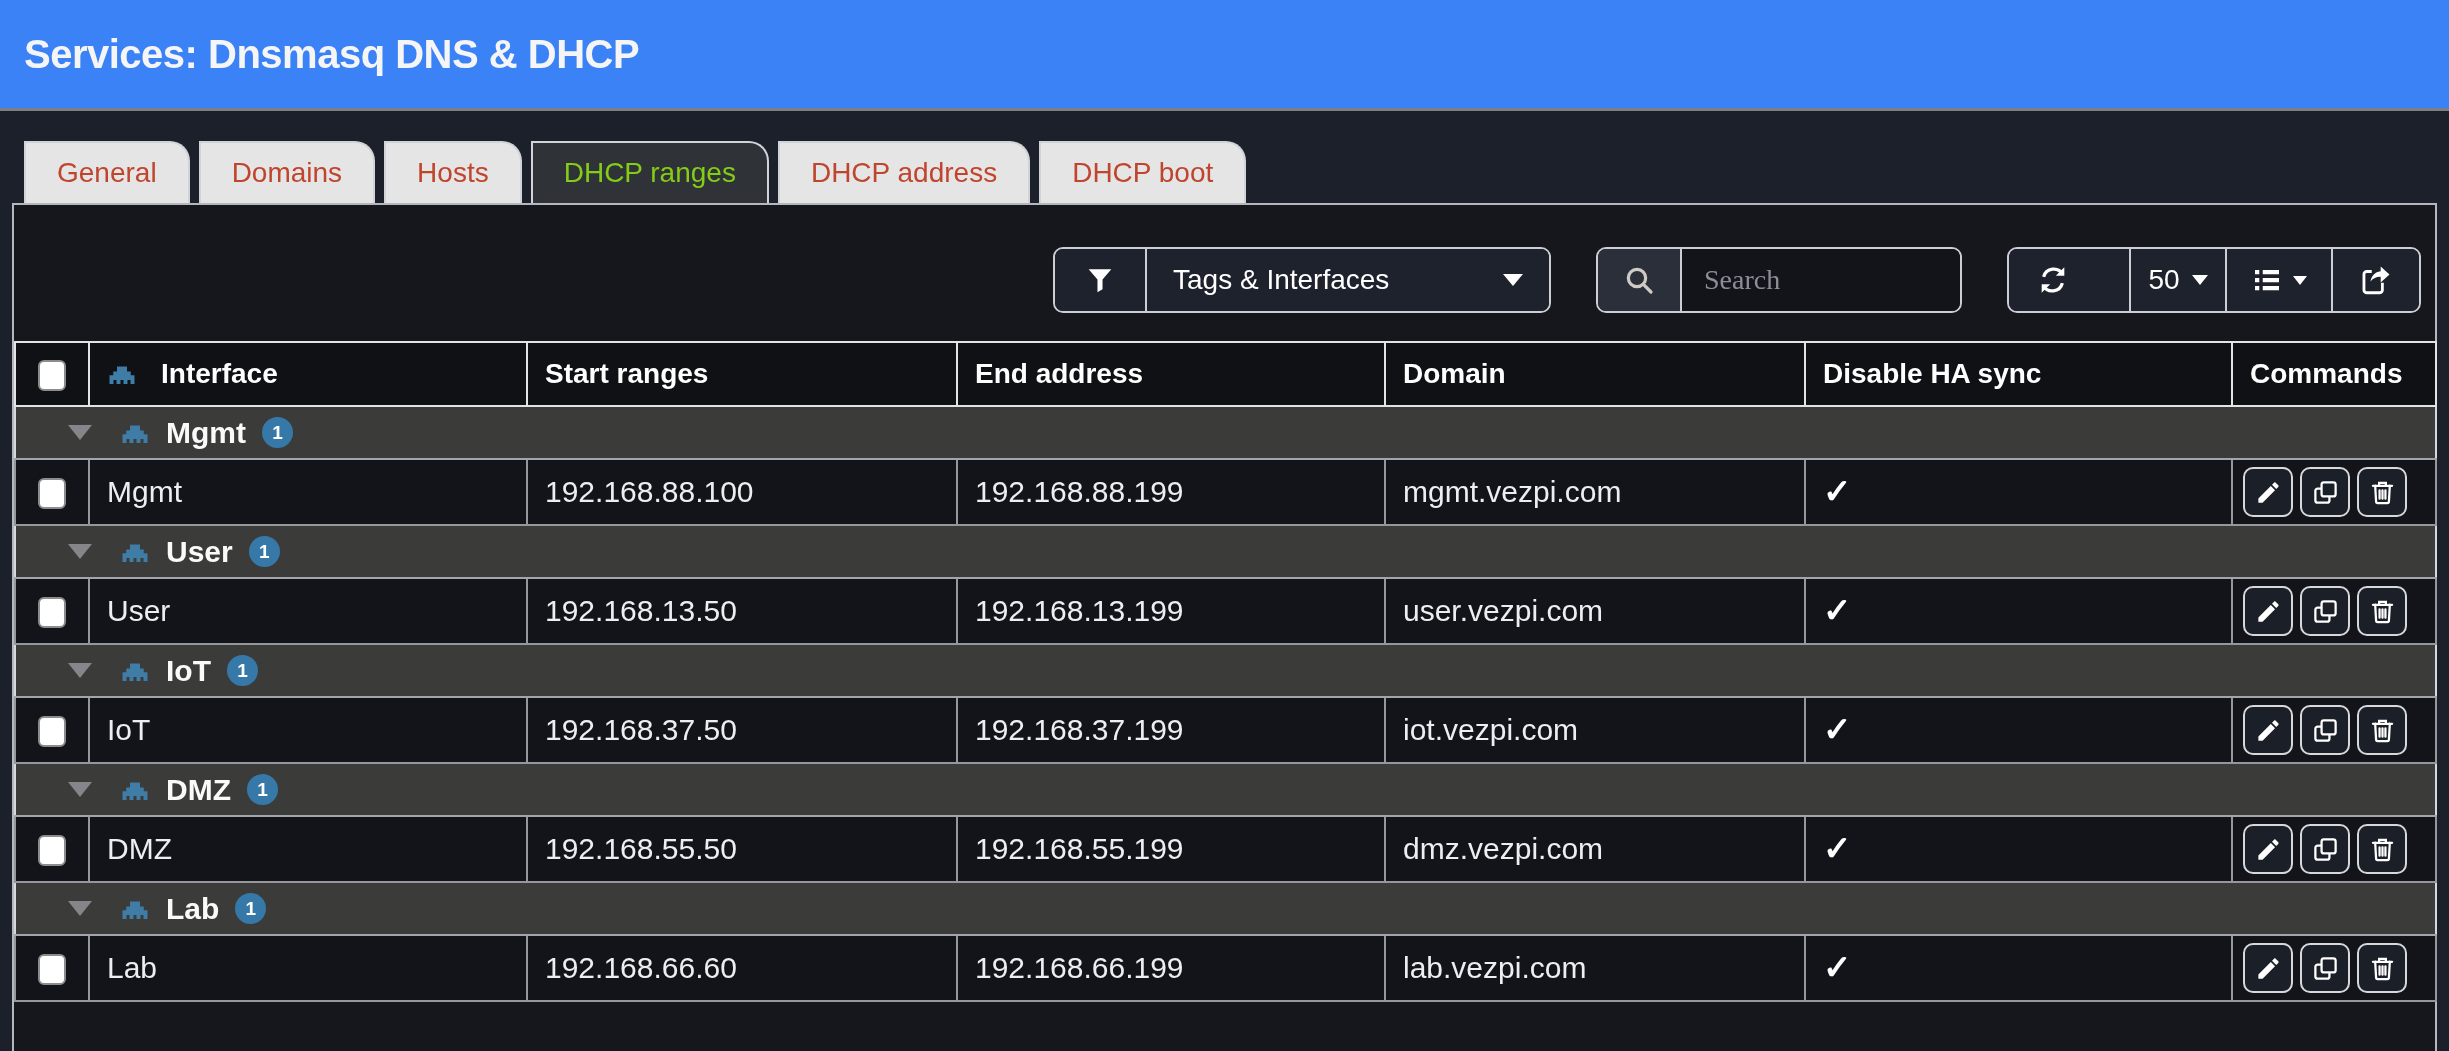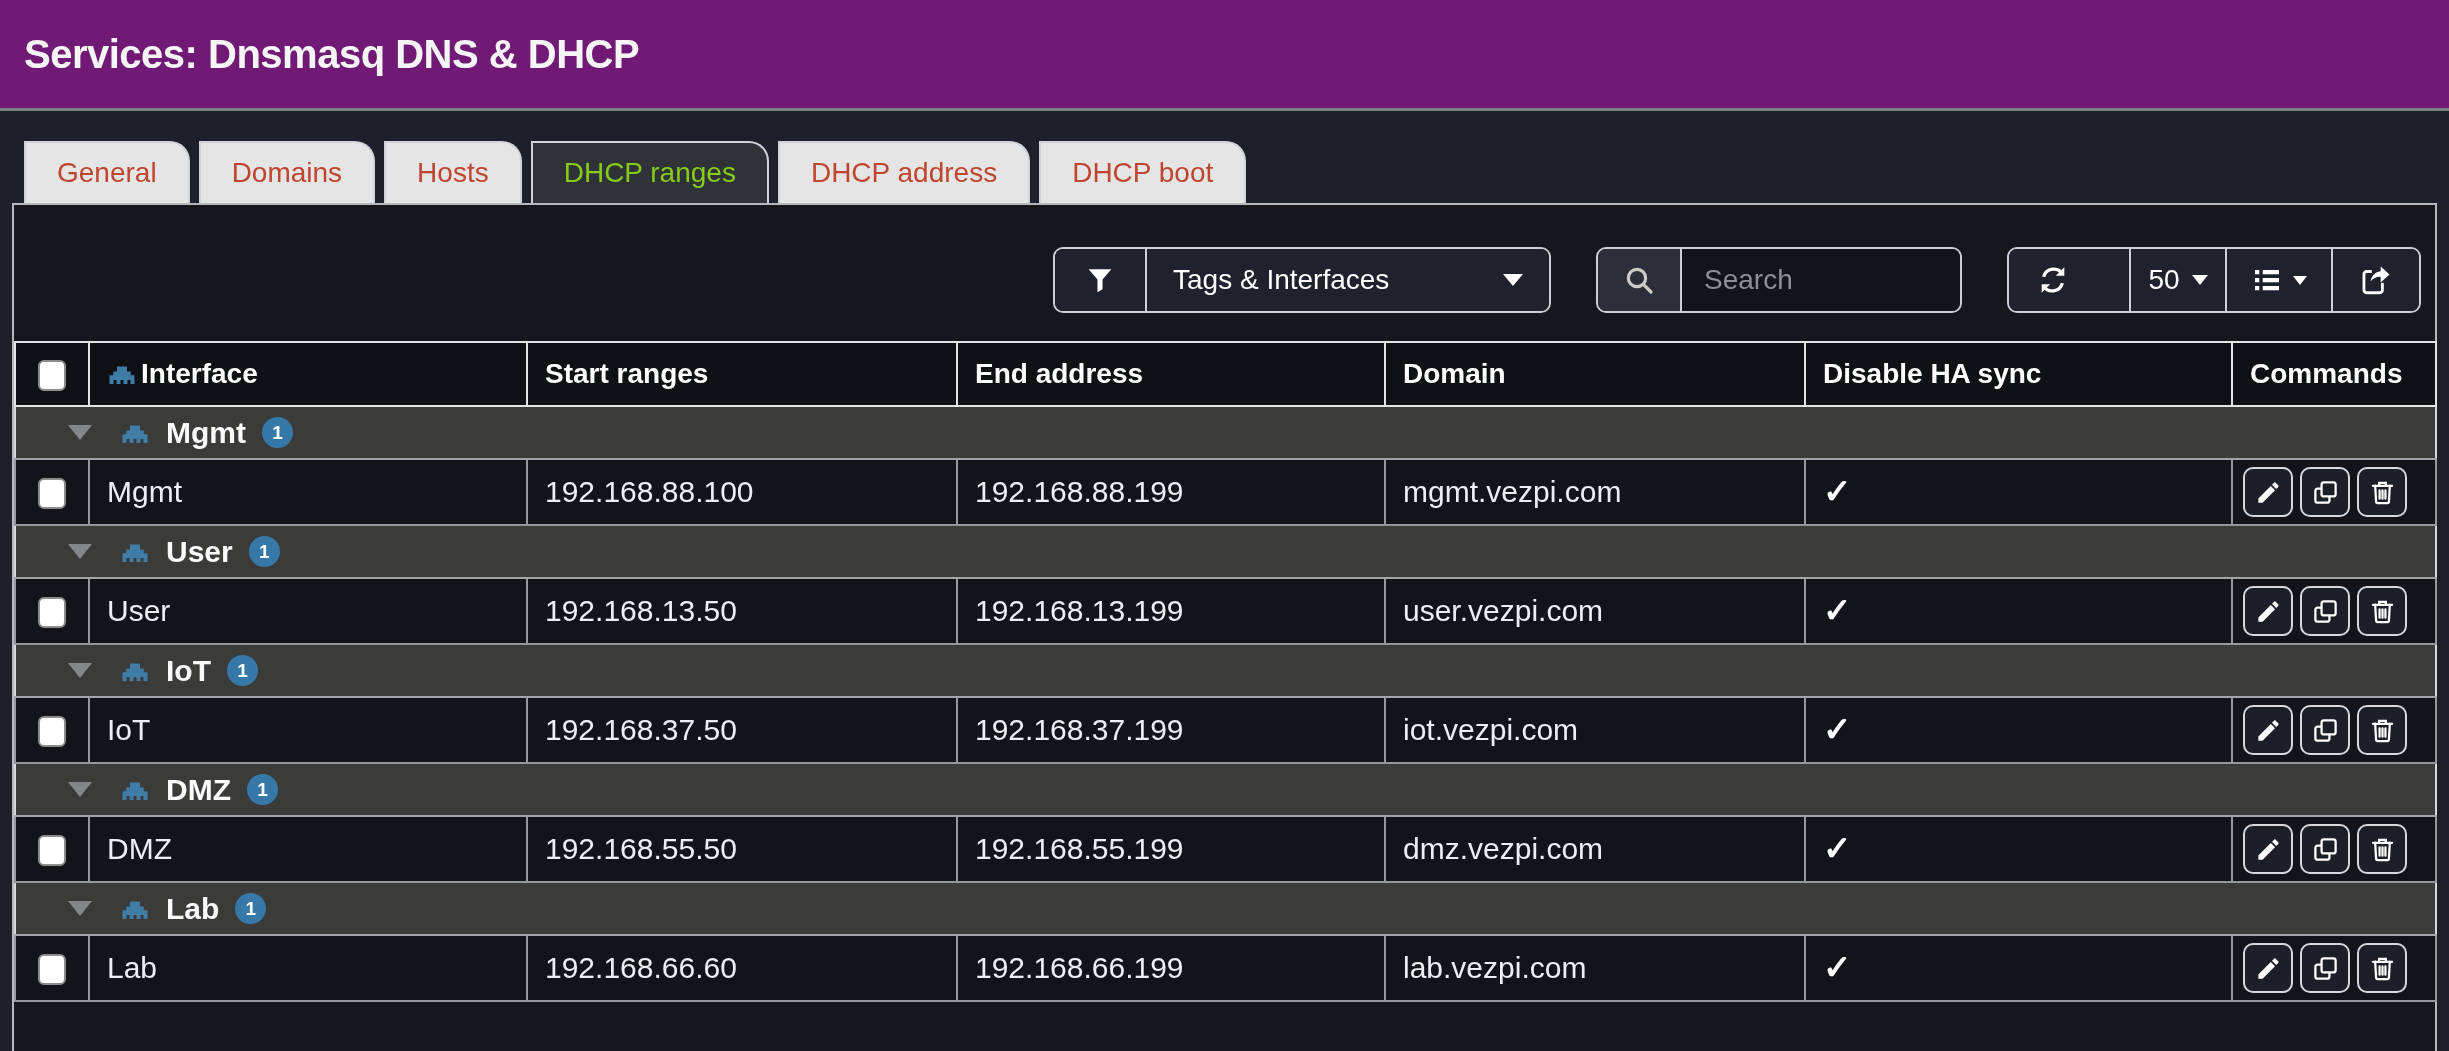--- a/index.html
+++ b/index.html
@@ -6,21 +6,21 @@
   html, body { width: 2449px; height: 1051px; overflow: hidden; }
   body {
     background: #1b202b;
     font-family: "Liberation Sans", sans-serif;
     color: #f0f0f0;
   }
 
   
   .titlebar {
     height: 111px;
-    background: #701a75;
+    background: #3b82f6;
     border-bottom: 3px solid #7c7f83;
     display: flex;
     align-items: center;
     padding-left: 24px;
   }
   .titlebar h1 {
     font-size: 40px;
     font-weight: 700;
     color: #f5f5f5;
     letter-spacing: -0.5px;
@@ -96,21 +96,21 @@
     padding: 0 26px;
   }
   .search-icon-seg { width: 82px; background: #2a2f3a; cursor: default; }
   .search-input {
     width: 280px;
     background: #121419;
     border: none;
     outline: none;
     color: #f0f0f0;
     font-size: 28px;
-    font-family: Liberation Sans, sans-serif;
+    font-family: Liberation Serif, serif;
     padding: 0 22px;
   }
   .search-input::placeholder { color: #8a8f98; }
   .seg-refresh { width: 88px; }
   .seg-pagesize { width: 96px; gap: 12px; margin-left: 32px; }
   .seg-columns { width: 106px; gap: 10px; }
   .seg-export { width: 88px; }
 
   .caret-down-white {
     width: 0; height: 0;
@@ -210,21 +210,21 @@
     border: 2px solid #d6d8db;
     border-radius: 10px;
     display: inline-flex;
     align-items: center;
     justify-content: center;
     cursor: pointer;
     margin-right: 7px;
     vertical-align: middle;
   }
 
-  .th-flex { display: flex; align-items: center; gap: 4px; }
+  .th-flex { display: flex; align-items: center; gap: 24px; }
   svg { display: block; }
 </style>
 </head>
 <body>
 
 <div class="titlebar">
   <h1>Services: Dnsmasq DNS &amp; DHCP</h1>
 </div>
 
 <nav class="tabs">

